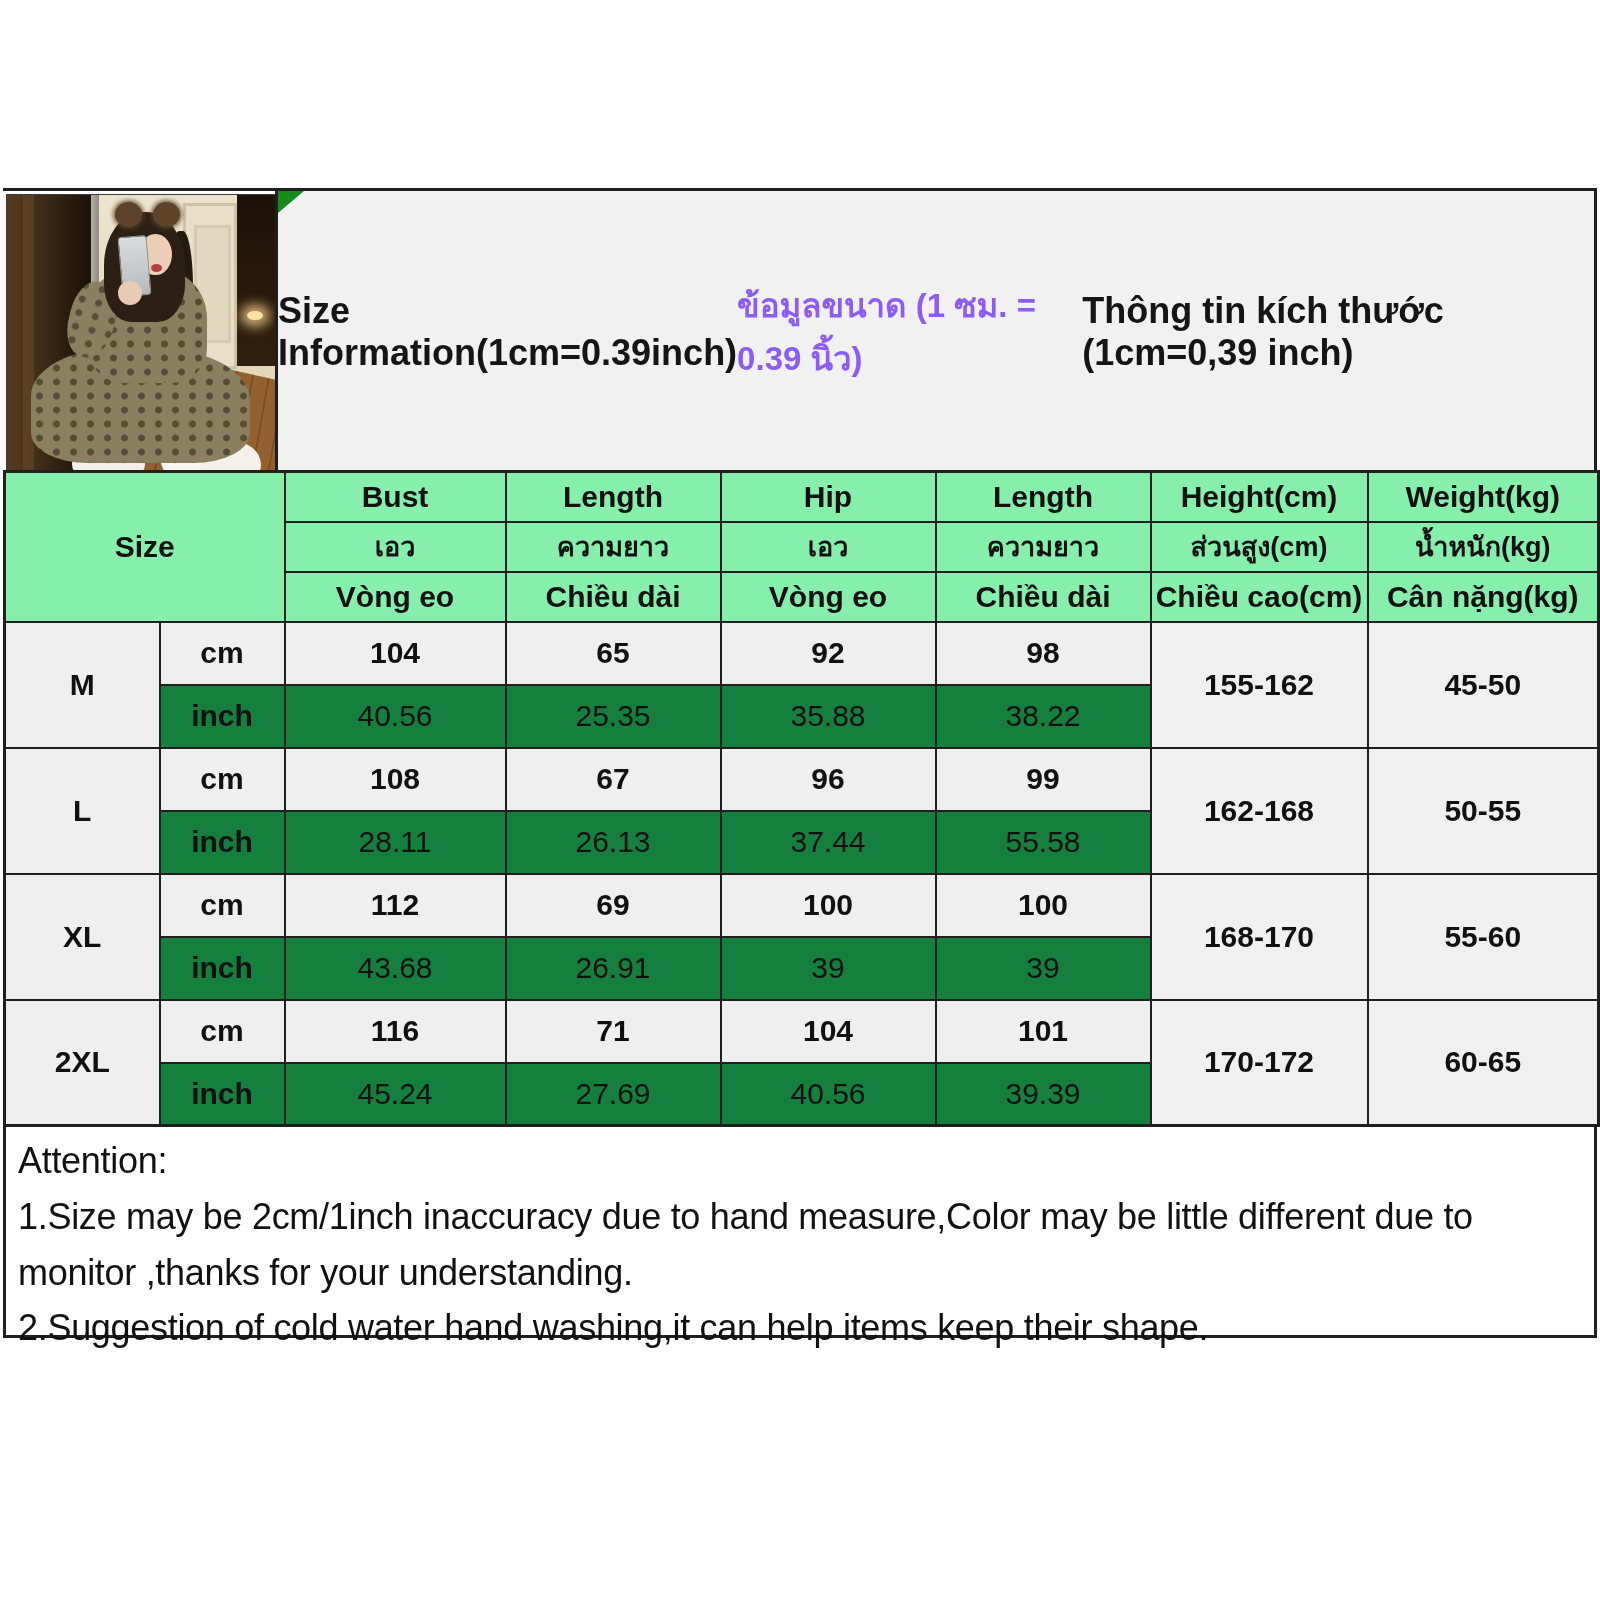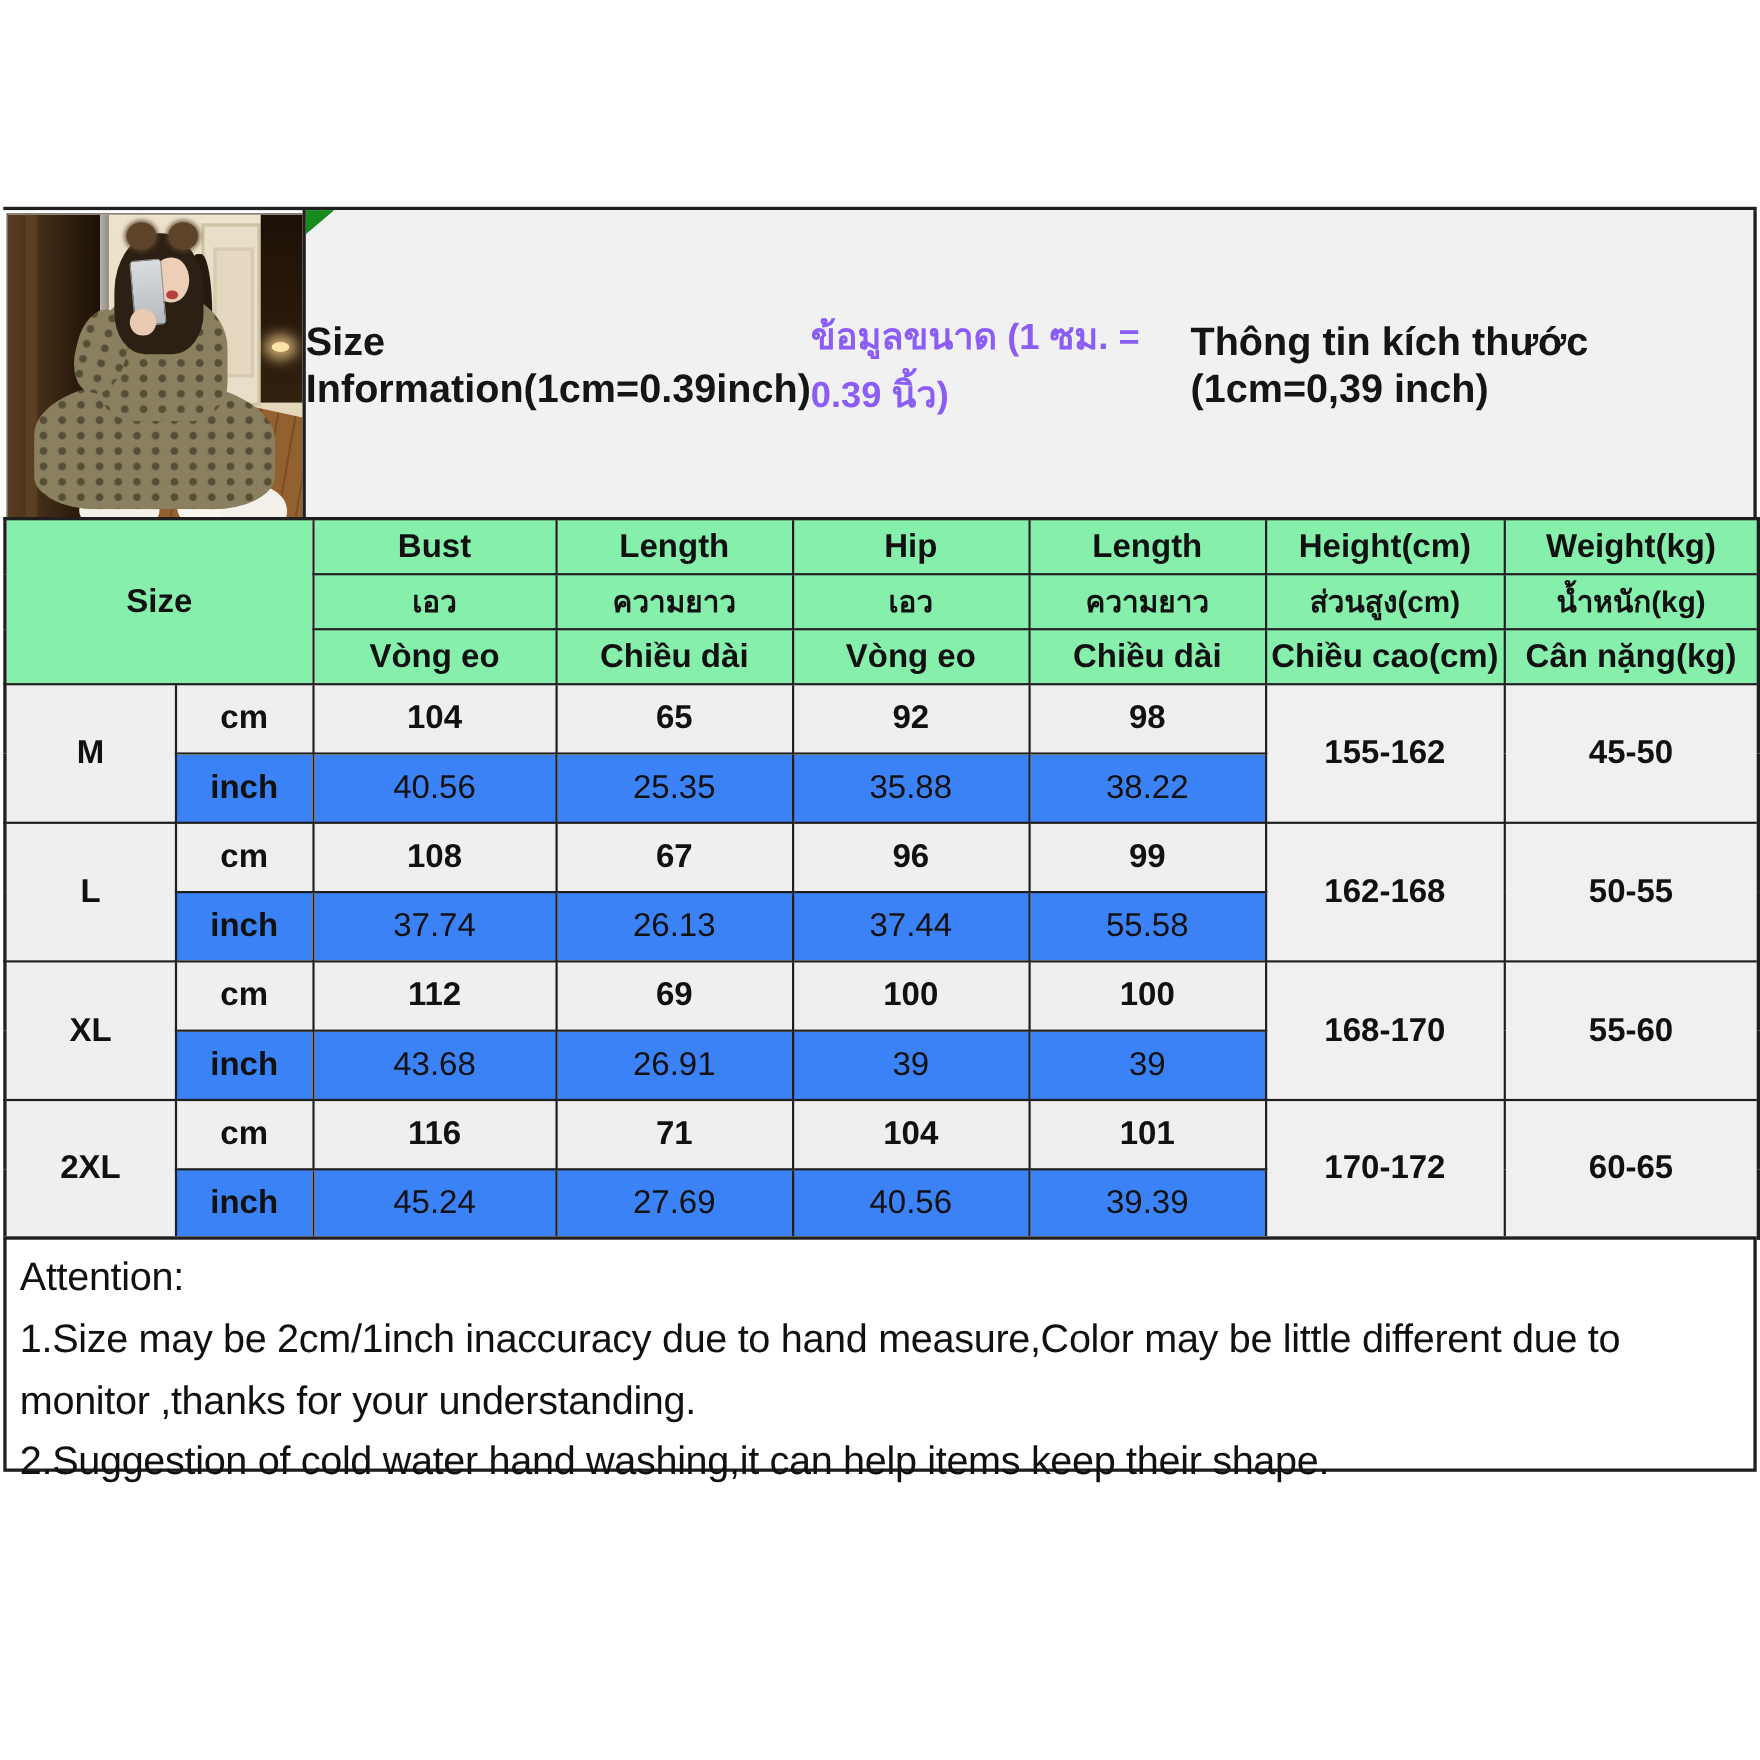--- a/index.html
+++ b/index.html
@@ -51,21 +51,21 @@
   table.size-table{border:3px solid #1f1f1f;}
   tr.hdr td{background:#86efac;font-weight:700;}
   tr.hdr{height:50px;}
   tr.hdr-en td{font-size:30px;}
   tr.hdr-th td{font-size:27px;}
   tr.hdr-vi td{font-size:30px;}
   td.size-cell{background:#d9d9d9;font-size:48px;font-weight:700;margin-left:28px;}
   tr.cm-row,tr.inch-row{height:63px;}
   td.size-label{background:#d9d9d9;font-size:31px;font-weight:700;}
   tr.cm-row td{background:#efefef;font-weight:700;font-size:30px;}
-  tr.inch-row td{background:#3b82f6;font-weight:400;font-size:30px;}
+  tr.inch-row td{background:#15803d;font-weight:400;font-size:30px;}
   tr.inch-row td.unit{font-weight:700;}
   td.unit{font-size:28px;}
   td.range{background:#f0f0f0 !important;font-weight:700;font-size:30px;}
 
   
   .attention{position:absolute;top:1124px;left:3px;width:1594px;height:214px;border:3px solid #1f1f1f;box-sizing:border-box;
     background:#ffffff;padding:6px 12px;font-size:36px;line-height:1.55;letter-spacing:-0.3px;color:#111;}
 </style>
 </head>
 <body>
@@ -170,21 +170,21 @@
         <td class="unit">cm</td>
         <td>108</td>
         <td>67</td>
         <td>96</td>
         <td>99</td>
         <td rowspan="2" class="range">162-168</td>
         <td rowspan="2" class="range">50-55</td>
       </tr>
       <tr class="inch-row">
         <td class="unit">inch</td>
-        <td>37.74</td>
+        <td>28.11</td>
         <td>26.13</td>
         <td>37.44</td>
         <td>55.58</td>
       </tr>
 
       <tr class="cm-row">
         <td rowspan="2" class="size-label">XL</td>
         <td class="unit">cm</td>
         <td>112</td>
         <td>69</td>

